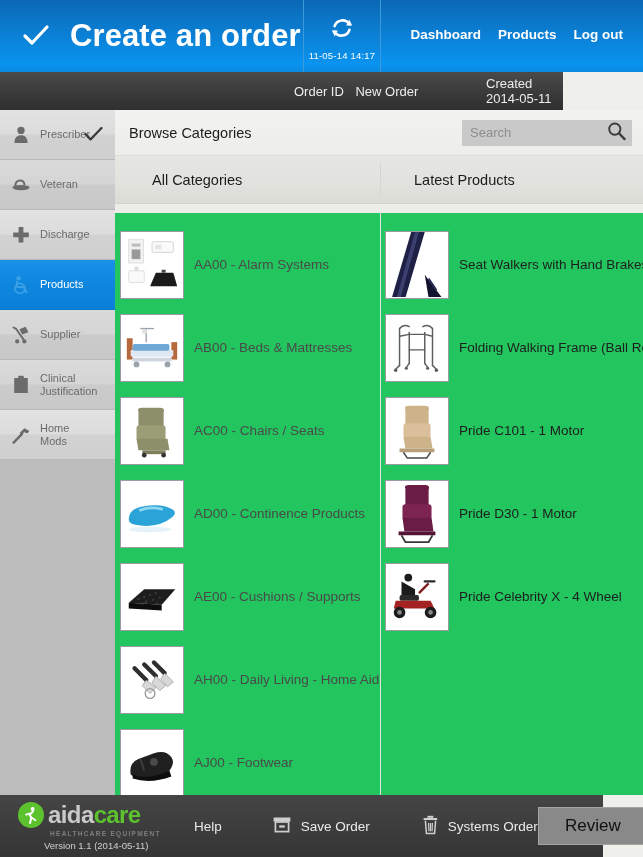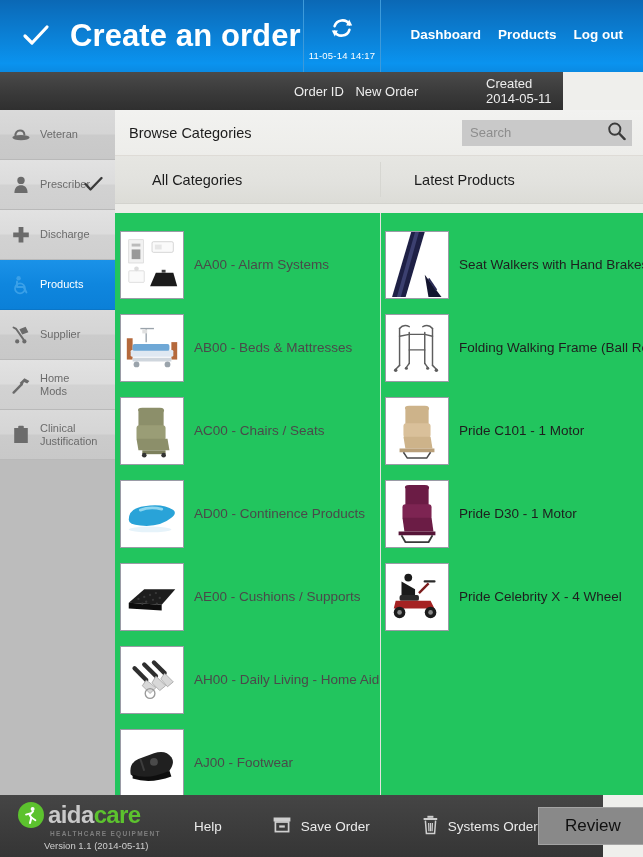--- a/index.html
+++ b/index.html
@@ -202,43 +202,43 @@
   <div class="orderbar">
     <div class="ob-id">
       <span class="lbl">Order ID</span>
       <span>New Order</span>
     </div>
     <div class="ob-created">Created 2014-05-11</div>
   </div>
 
   <div class="sidebar">
 
-    <div class="side-item alt">
-      <span class="ico">
-        <svg width="20" height="14" viewBox="0 0 20 14">
-            <path d="M4.5 8.2 C4 5 6 2.6 9 2.6 C11.8 2.6 13.2 4.4 13.4 6.6" stroke="#6b6b6b" stroke-width="2" fill="none" stroke-linecap="round"></path>
-            <ellipse cx="10" cy="9.6" rx="8.6" ry="2.7" fill="#6b6b6b"></ellipse>
-          </svg>
-      </span>
-      <span class="lab">Veteran</span>
-    </div>
-
     <div class="side-item">
       <span class="ico">
         <svg width="16" height="18" viewBox="0 0 16 18">
             <circle cx="8" cy="4.4" r="3.7" fill="#6b6b6b"></circle>
             <path d="M1.4 17 C1.4 11.6 4.3 9.2 8 9.2 C11.7 9.2 14.6 11.6 14.6 17 Z" fill="#6b6b6b"></path>
           </svg>
       </span>
       <span class="lab">Prescriber</span>
       <span class="chk">
         <svg width="19" height="15" viewBox="0 0 19 15">
             <path d="M1.5 7.5 L6.5 13 L17.5 1.5" stroke="#3a3a3a" stroke-width="2.3" fill="none" stroke-linecap="round" stroke-linejoin="round"></path>
           </svg>
       </span>
+    </div>
+
+    <div class="side-item alt">
+      <span class="ico">
+        <svg width="20" height="14" viewBox="0 0 20 14">
+            <path d="M4.5 8.2 C4 5 6 2.6 9 2.6 C11.8 2.6 13.2 4.4 13.4 6.6" stroke="#6b6b6b" stroke-width="2" fill="none" stroke-linecap="round"></path>
+            <ellipse cx="10" cy="9.6" rx="8.6" ry="2.7" fill="#6b6b6b"></ellipse>
+          </svg>
+      </span>
+      <span class="lab">Veteran</span>
     </div>
 
     <div class="side-item">
       <span class="ico">
         <svg width="18" height="18" viewBox="0 0 18 18">
             <path d="M6.6 1 H11.4 V6.4 H16.8 V11.2 H11.4 V16.6 H6.6 V11.2 H1.2 V6.4 H6.6 Z" fill="#6b6b6b"></path>
           </svg>
       </span>
       <span class="lab">Discharge</span>
     </div>
@@ -259,40 +259,40 @@
         <svg width="20" height="20" viewBox="0 0 20 20">
             <path d="M2.5 2.5 L5 3.8 L12.6 14.6" stroke="#6b6b6b" stroke-width="1.9" fill="none" stroke-linecap="round"></path>
             <path d="M8.4 4.2 L14.6 1.8 L17.4 7.2 L11.2 9.6 Z" fill="#6b6b6b"></path>
             <circle cx="6.2" cy="16.4" r="2.1" fill="#6b6b6b"></circle>
             <circle cx="13.4" cy="16.4" r="2.1" fill="#6b6b6b"></circle>
           </svg>
       </span>
       <span class="lab">Supplier</span>
     </div>
 
+    <div class="side-item alt">
+      <span class="ico">
+        <svg width="16" height="19" viewBox="0 0 16 19">
+            <rect x="5.2" y="0.8" width="5.6" height="3" rx="1" fill="#6b6b6b"></rect>
+            <path d="M1.2 3 H14.8 V18 H1.2 Z" fill="#6b6b6b"></path>
+          </svg>
+      </span>
+      <span class="lab" style="white-space:pre-line">Clinical
+Justification</span>
+    </div>
+
     <div class="side-item">
       <span class="ico">
         <svg width="20" height="20" viewBox="0 0 20 20">
             <path d="M2.6 17.6 L10.4 9.6" stroke="#6b6b6b" stroke-width="2.4" stroke-linecap="round"></path>
             <path d="M8.6 8 L13.4 3.2 L18.4 6 L16.2 8.6 L13 7 L11.4 10.6 Z" fill="#6b6b6b"></path>
           </svg>
       </span>
       <span class="lab" style="white-space:pre-line">Home
 Mods</span>
-    </div>
-
-    <div class="side-item alt">
-      <span class="ico">
-        <svg width="16" height="19" viewBox="0 0 16 19">
-            <rect x="5.2" y="0.8" width="5.6" height="3" rx="1" fill="#6b6b6b"></rect>
-            <path d="M1.2 3 H14.8 V18 H1.2 Z" fill="#6b6b6b"></path>
-          </svg>
-      </span>
-      <span class="lab" style="white-space:pre-line">Clinical
-Justification</span>
     </div>
 
   </div>
 
   <div class="main">
 
     <div class="browse-head">
       <span class="bt">Browse Categories</span>
       <div class="searchbox">
         <input type="text" placeholder="Search" style="">

